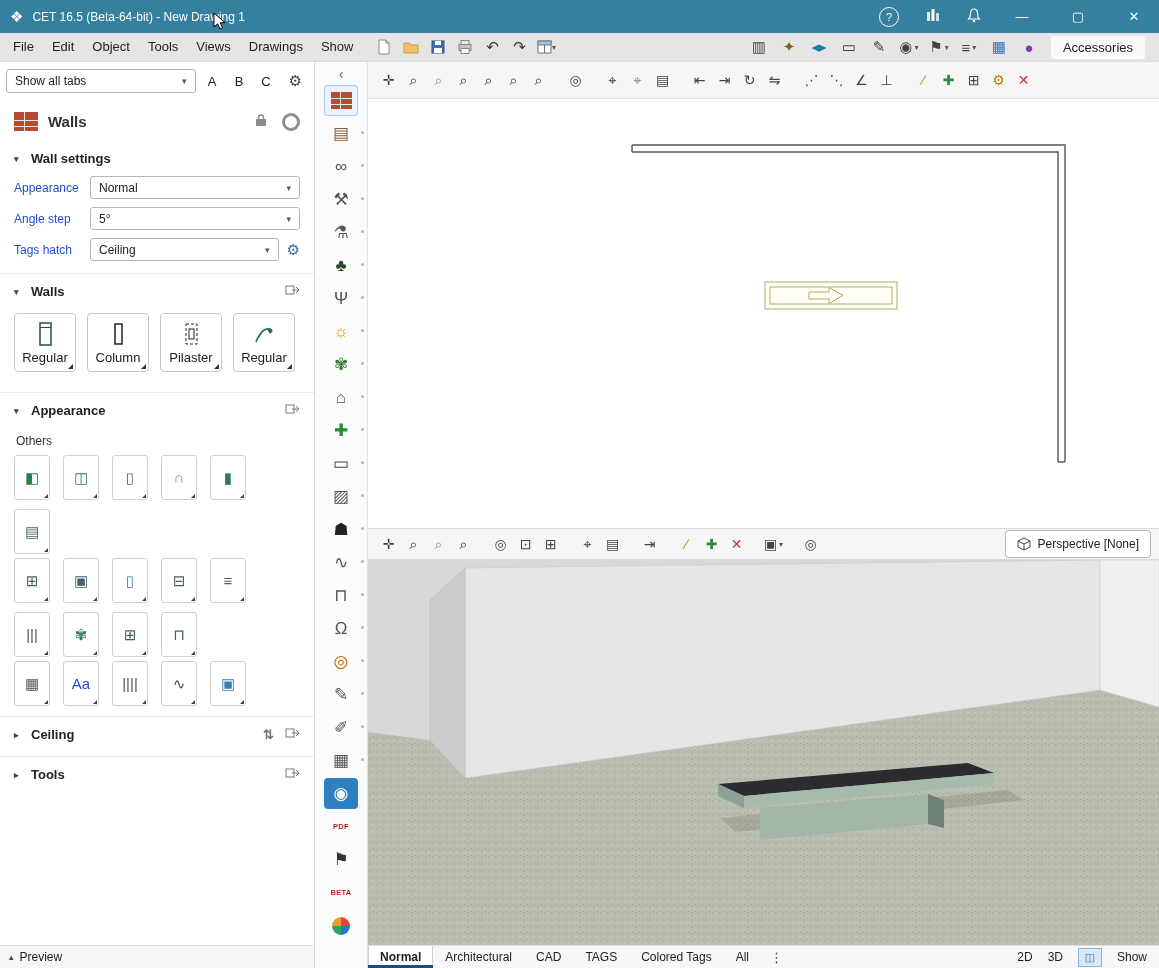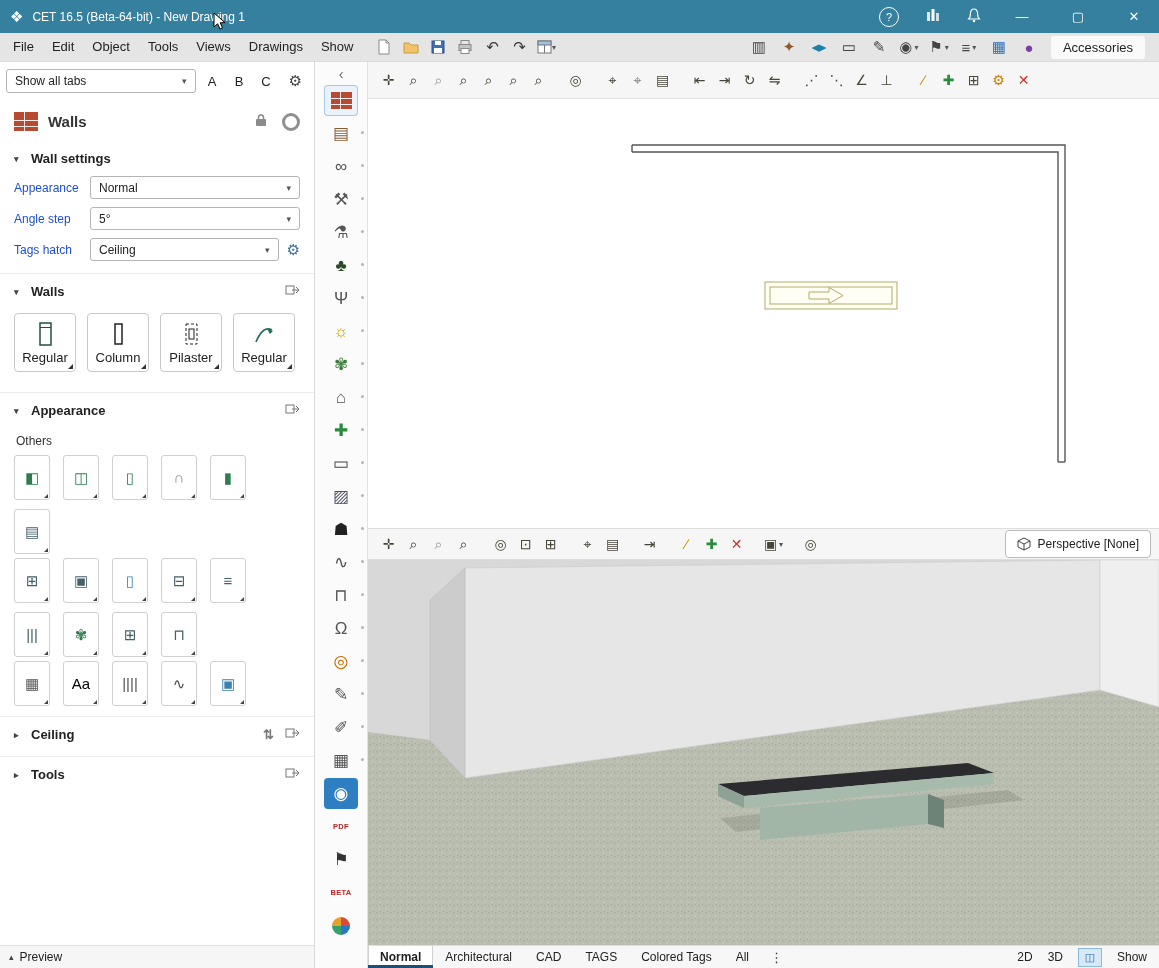--- a/index.html
+++ b/index.html
@@ -374,21 +374,21 @@
             </span>
             <span class="acc-btn" style="color: rgb(68, 96, 107);">
               <span class="ag">⊓</span>
             </span>
           </div>
         <div class="acc-grid">
 
         <span class="acc-btn" style="color: rgb(85, 85, 85);">
               <span class="ag">▦</span>
             </span>
-            <span class="acc-btn" style="color: #000000;">
+            <span class="acc-btn" style="color: #1d4ed8;">
               <span class="ag">Aa</span>
             </span>
             <span class="acc-btn" style="color: rgb(85, 85, 85);">
               <span class="ag">||||</span>
             </span>
             <span class="acc-btn" style="color: rgb(85, 85, 85);">
               <span class="ag">∿</span>
             </span>
             <span class="acc-btn" style="color: rgb(58, 128, 176);">
               <span class="ag">▣</span>

